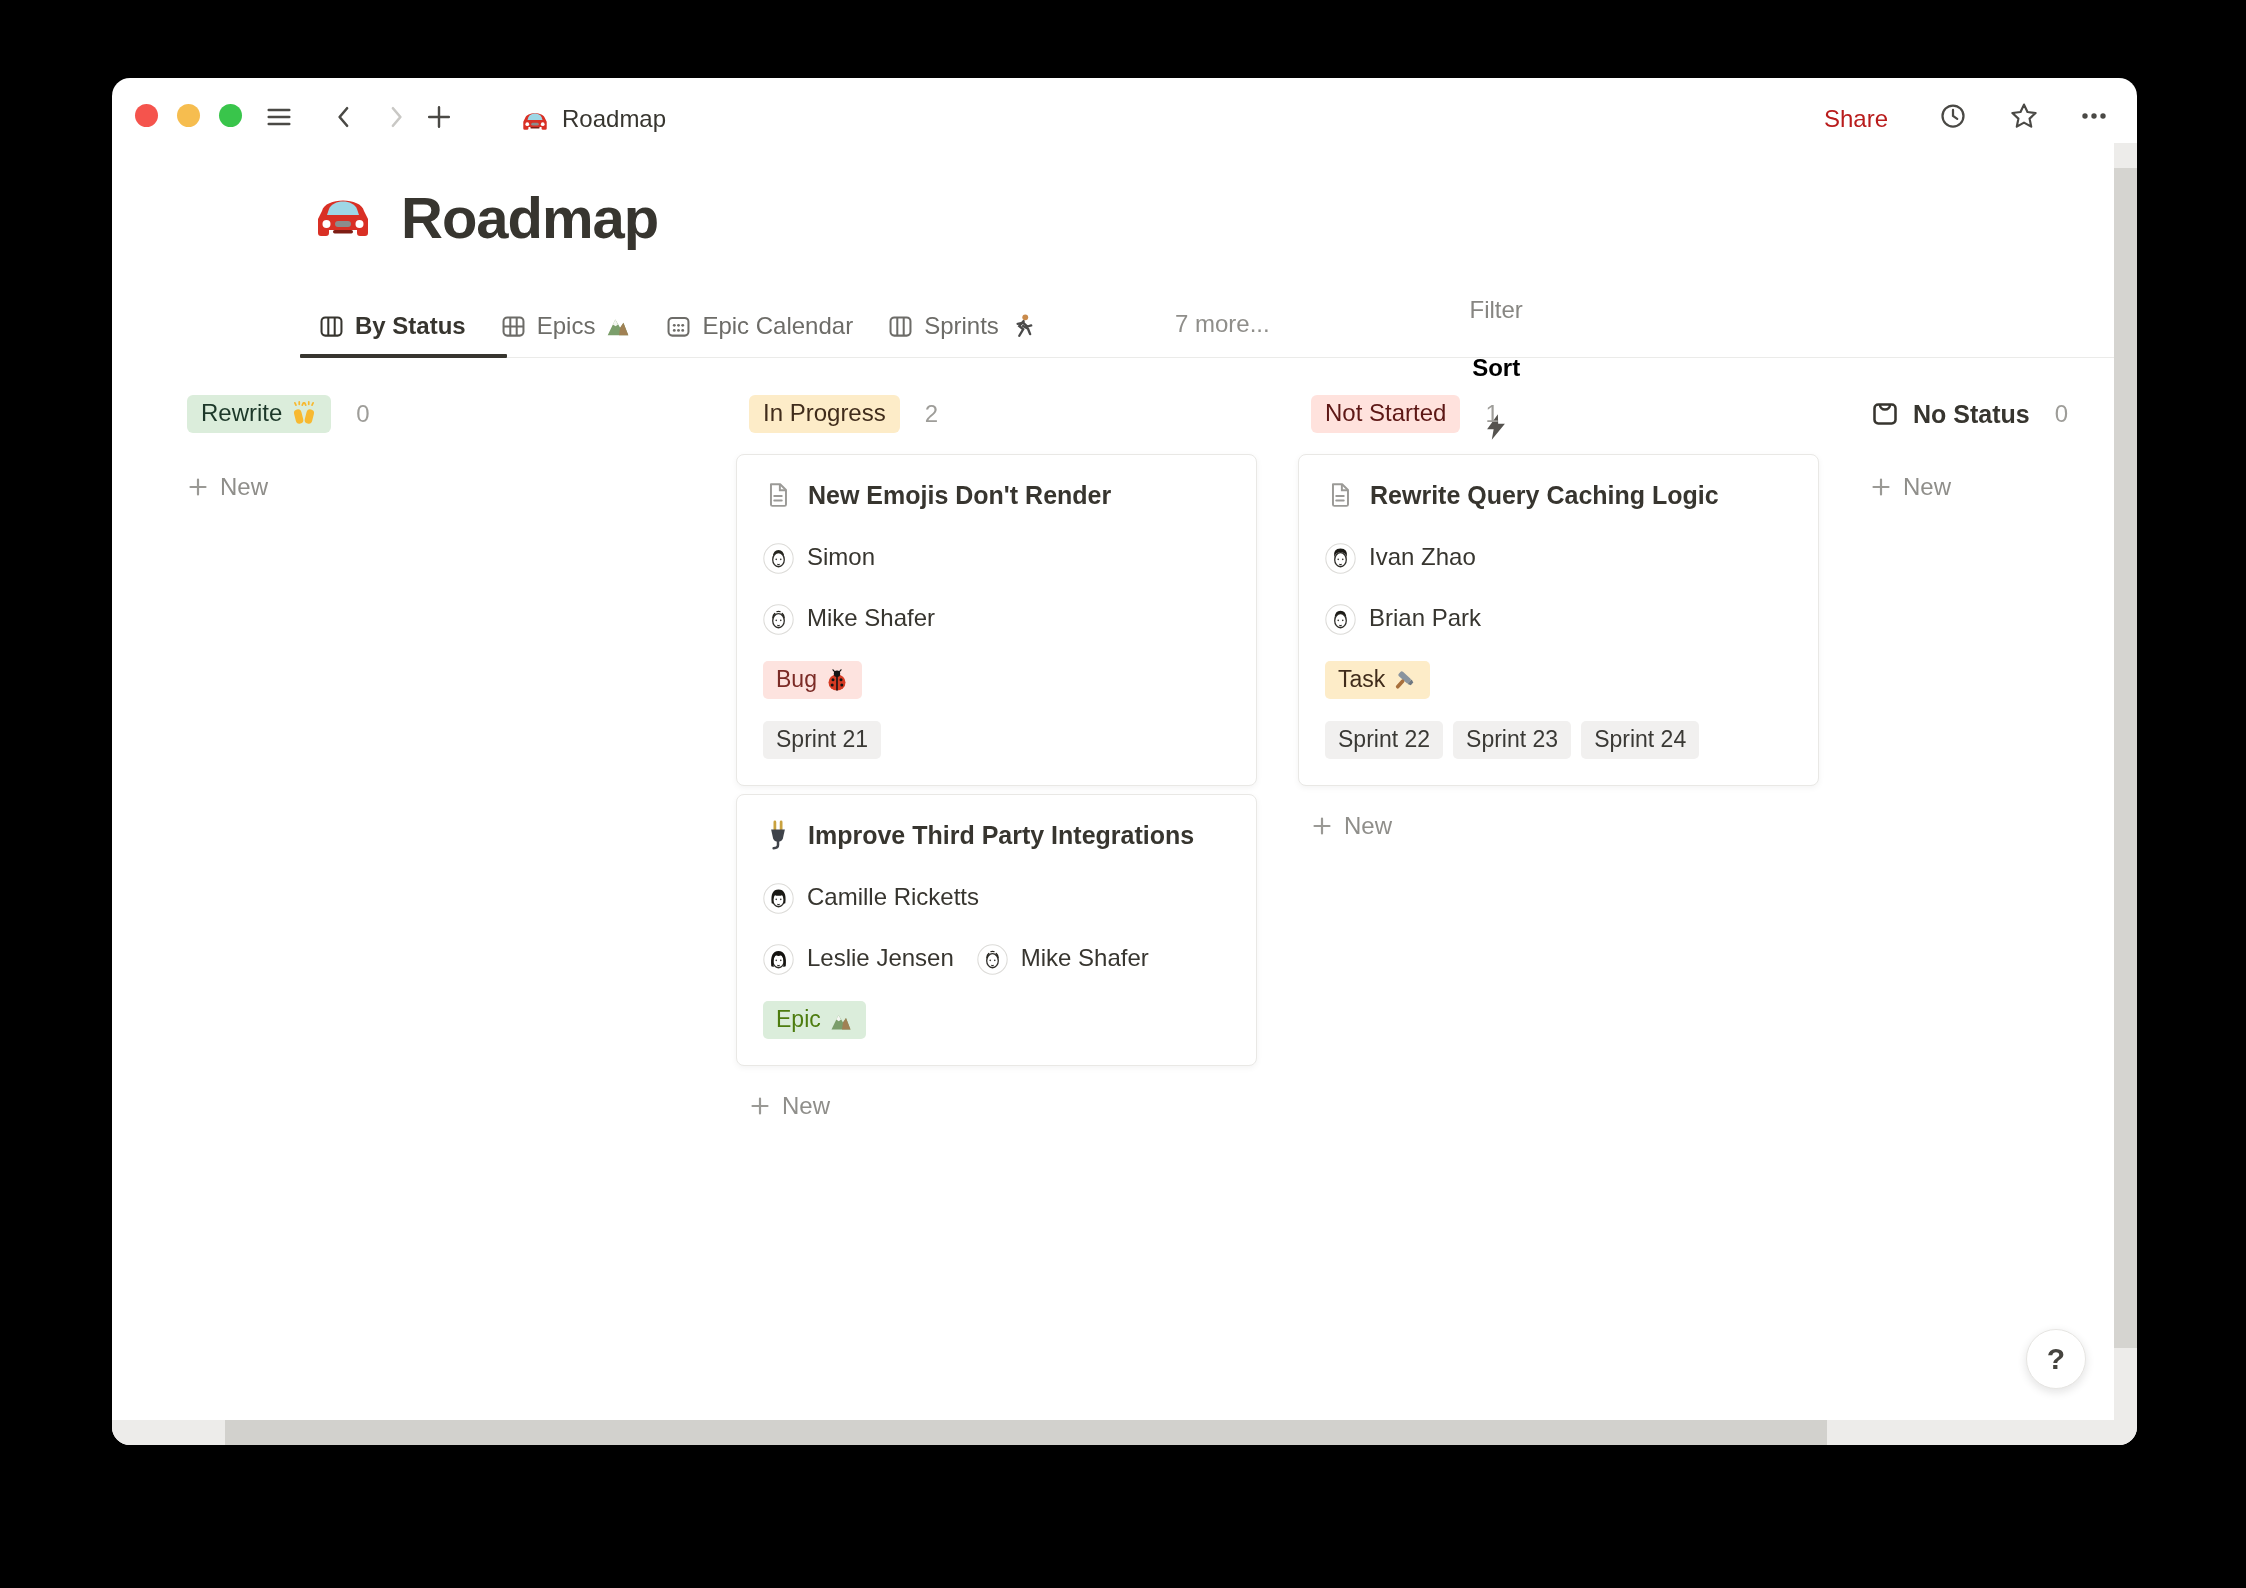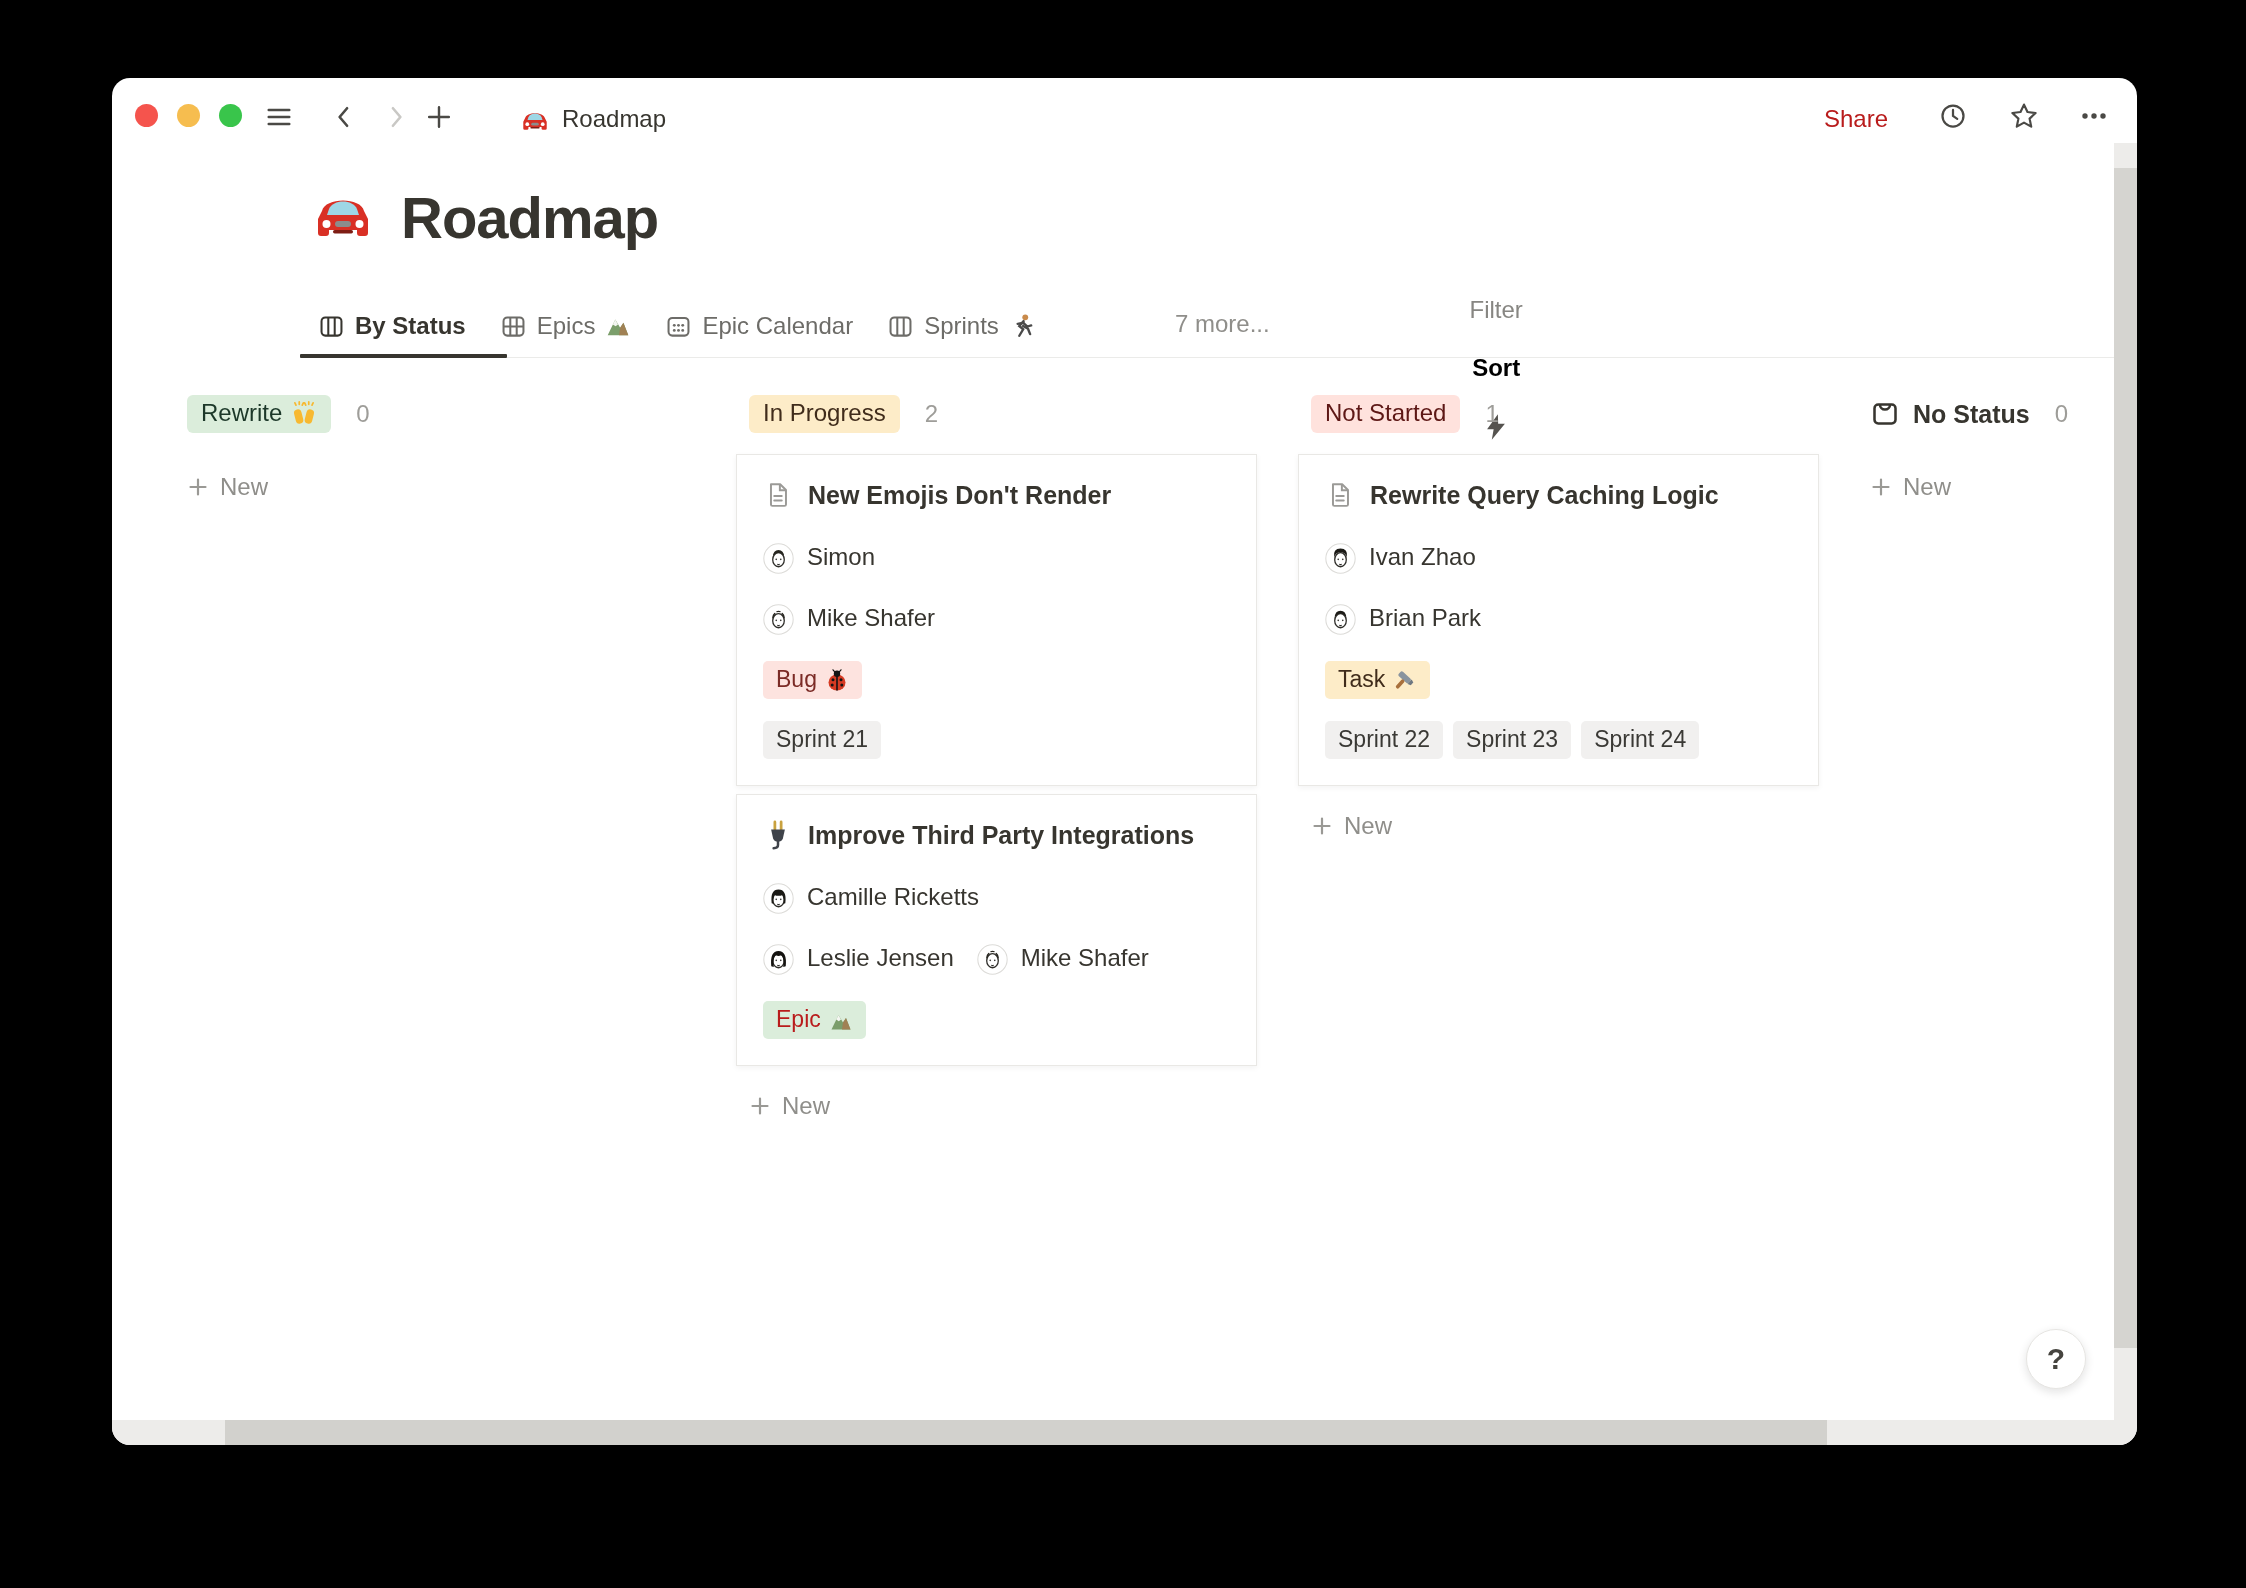--- a/index.html
+++ b/index.html
@@ -40,21 +40,21 @@
 
   
   .board{position:absolute;left:0;top:0;width:100%;height:100%;}
   .column{position:absolute;top:315px;width:521px;}
   .col-header{display:flex;align-items:center;gap:25px;height:42px;}
   .col-badge{display:inline-flex;align-items:center;gap:9px;padding:3px 14px 5px;border-radius:6px;
     font-size:24px;font-weight:500;line-height:30px;}
   .col-plain{display:inline-flex;align-items:center;gap:13px;font-size:25px;font-weight:600;color:#37352F;}
   .col-count{font-size:24px;color:#9E9D99;}
   .cards{margin-top:19px;display:flex;flex-direction:column;gap:8px;}
-  .card{background:#fff;border:1px solid #E9E8E5;border-radius:0;box-shadow:0 2px 6px rgba(15,15,15,.05);
+  .card{background:#fff;border:1px solid #E9E8E5;border-radius:8px;box-shadow:0 2px 6px rgba(15,15,15,.05);
     padding:22px 26px 26px;box-sizing:border-box;}
   .card-title{display:flex;align-items:center;gap:15px;font-size:25px;font-weight:600;color:#37352F;line-height:36px;}
   .person-row{display:flex;align-items:center;margin-top:30px;}
   .person{display:flex;align-items:flex-start;gap:13px;}
   .person + .person{margin-left:23px;}
   .person-name{font-size:24px;color:#37352F;}
   .avatar{width:31px;height:31px;}
   .tag-row{display:flex;align-items:center;gap:10px;margin-top:22px;}
   .person-row + .tag-row{margin-top:26px;}
   .tag{display:inline-flex;align-items:flex-end;gap:8px;padding:4px 13px 6px;border-radius:5px;
@@ -367,21 +367,21 @@
                   <circle cx="12.8" cy="15.8" r=".8" fill="#2E2D29"></circle>
                   <circle cx="17.2" cy="15.8" r=".8" fill="#2E2D29"></circle>
                   <path d="M14.2 20.6q.8.7 1.6 0" stroke="#2E2D29" stroke-width="1" fill="none" stroke-linecap="round"></path>
                   <path d="M9.6 13q.3-2.6 1.8-3.8M20.4 13q-.3-2.6-1.8-3.8" stroke="#26251F" stroke-width="1.4" fill="none" stroke-linecap="round"></path>
                   <path d="M13 7.6q2-1 4 0" stroke="#26251F" stroke-width="1.1" fill="none"></path>
                 </svg>
                 <span class="person-name">Mike Shafer</span>
               </span>
             </div>
             <div class="tag-row">
-              <span class="tag" style="background:#DBEDDB;color:#b91c1c">
+              <span class="tag" style="background:#DBEDDB;color:#4d7c0f">
                 <span>Epic</span>
                 <svg width="24" height="24" viewBox="0 0 24 24">
                   <path d="M2.5 20.5 9.5 6l4.5 7.5L17 9l4.5 11.5Z" fill="#7B9E6B"></path>
                   <path d="M14 13.5 17 9l4.5 11.5H13Z" fill="#A08154"></path>
                   <path d="M9.5 6l2.5 4.5-2.2 1.7-2.6-1.6Z" fill="#F4F6F2"></path>
                 </svg>
               </span>
             </div>
           </div>
         </div>

